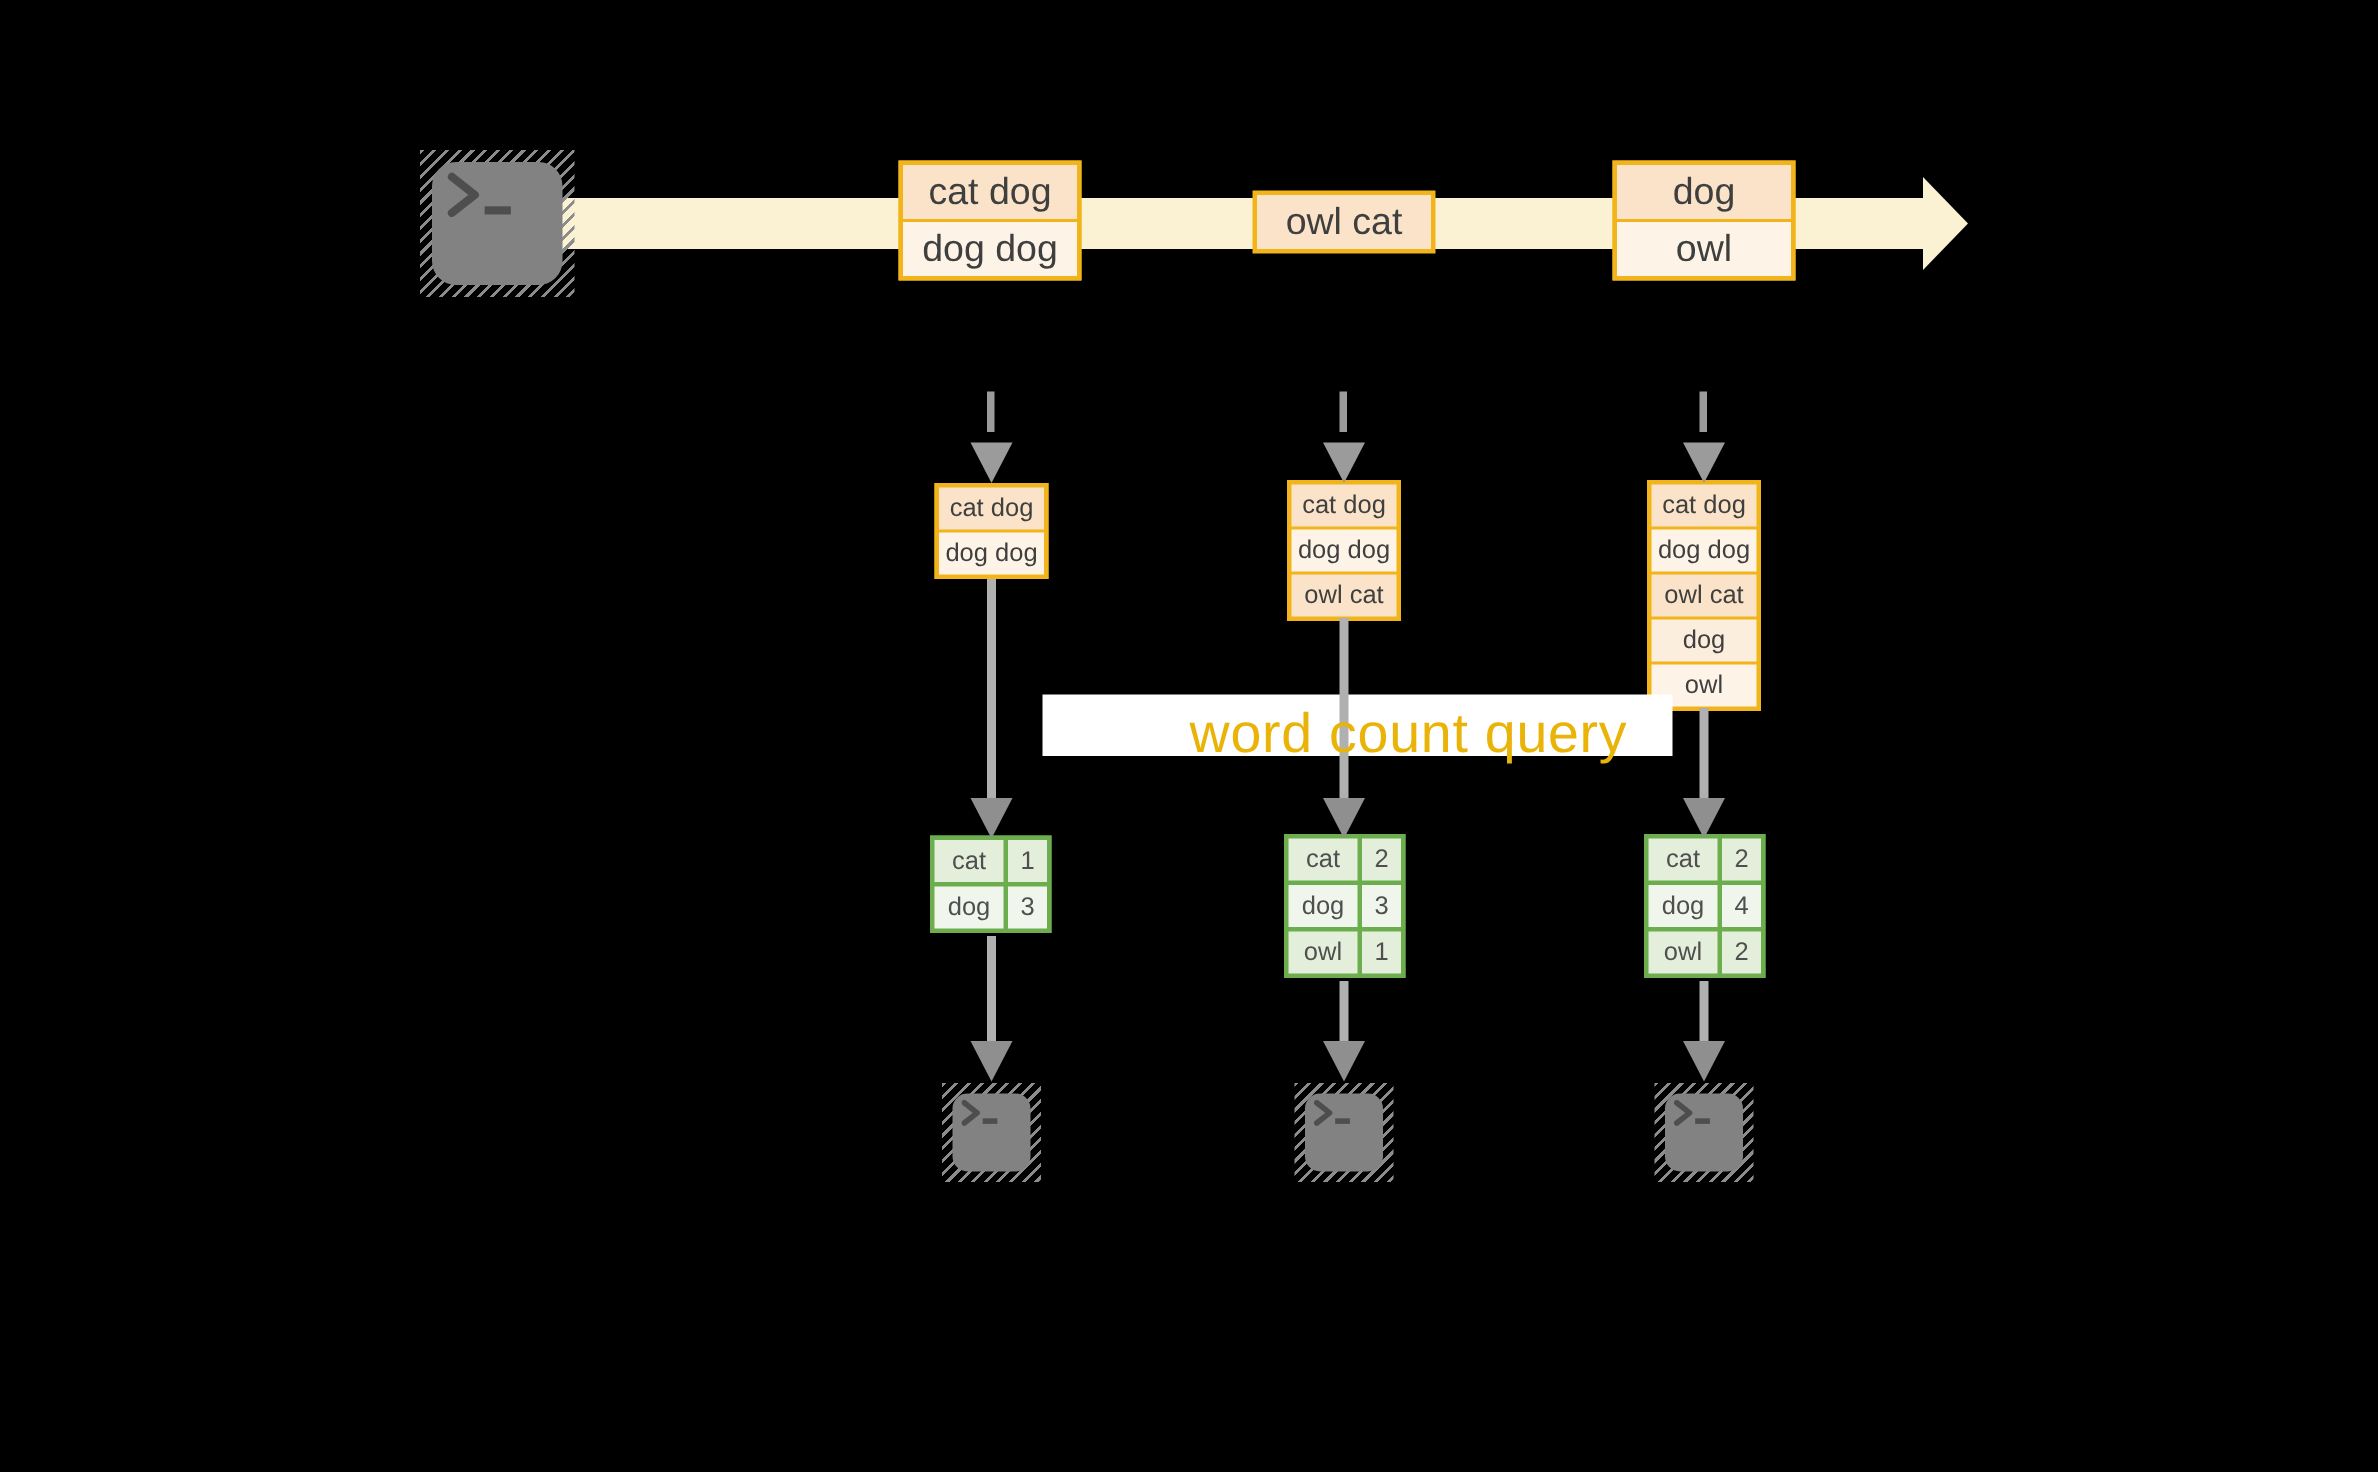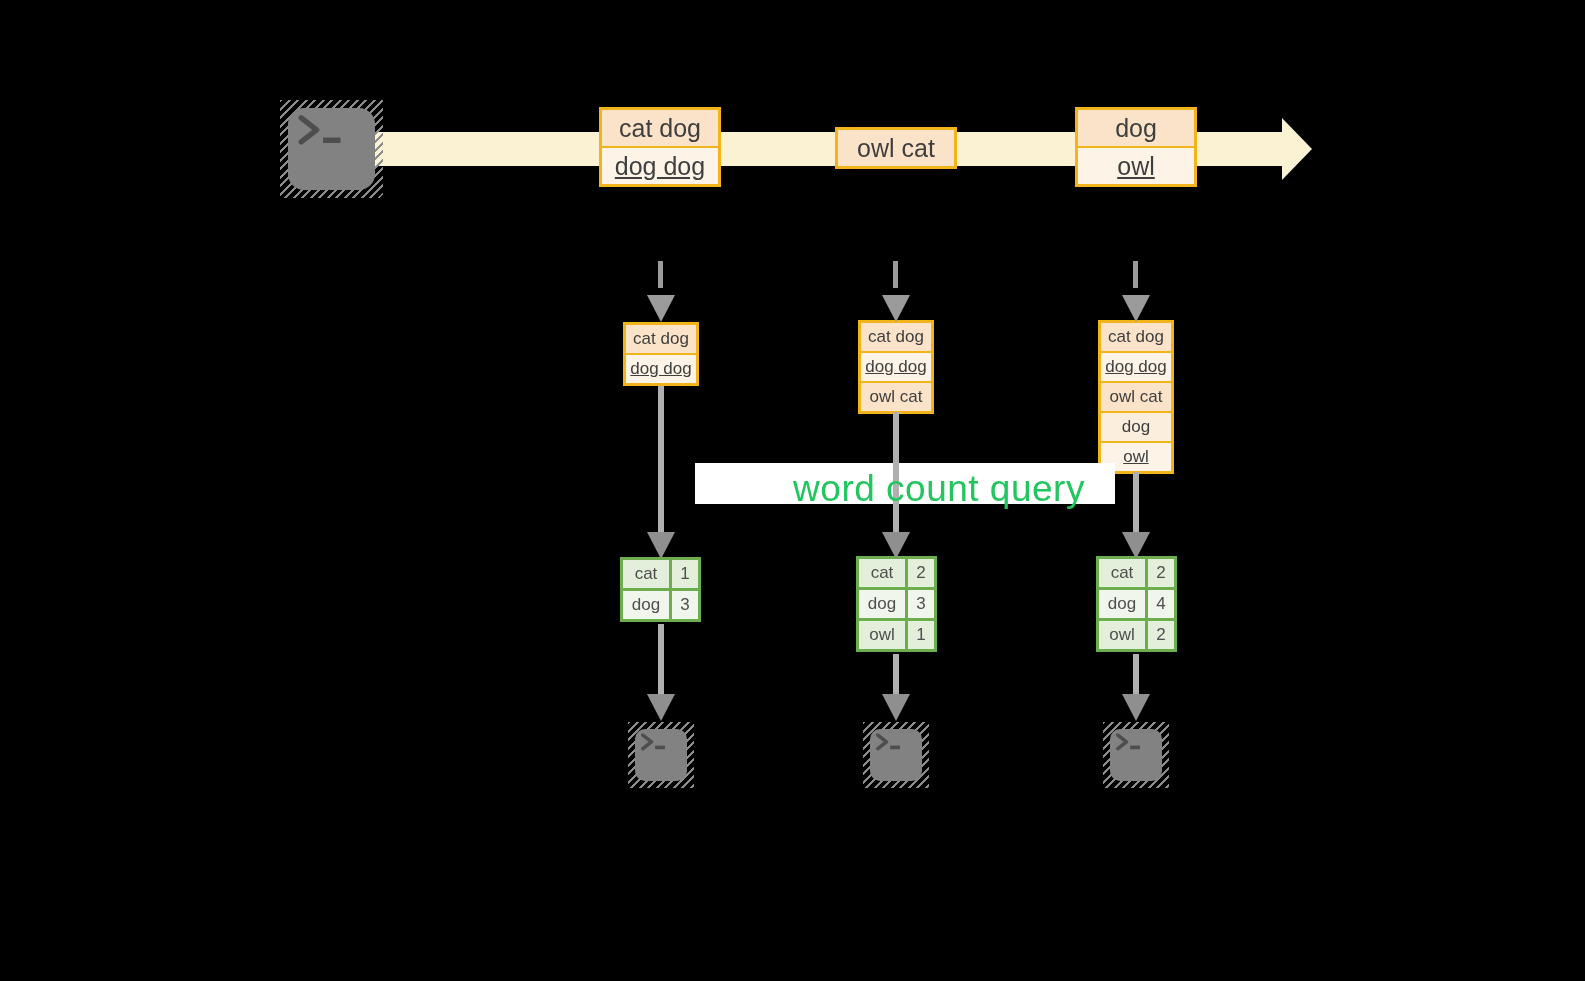--- a/index.html
+++ b/index.html
@@ -46,37 +46,37 @@
   .rec-box{
     position:absolute;background:var(--gold);border:3px solid var(--gold);
     display:flex;flex-direction:column;gap:2px;z-index:2;
   }
   .rec-cell{
     display:flex;align-items:center;justify-content:center;color:var(--ink);
   }
   .rec-big .rec-cell{width:116px;height:36px;font-size:25px;}
   .rec-small .rec-cell{width:70px;height:28px;font-size:17px;}
   .tone-dark{background:var(--peach);}
-  .tone-light{background:var(--cream);text-decoration:underline;}
+  .tone-light{background:var(--cream);}
   .tone-mid{background:var(--peach-mid);}
   
   .v-shaft{position:absolute;width:6px;background:var(--gray-arrow);z-index:3;}
   .v-dash{position:absolute;width:5px;height:27px;background:#9b9b9b;}
   .v-head{
     position:absolute;width:0;height:0;z-index:3;
     border-left:14px solid transparent;border-right:14px solid transparent;
     border-top:27px solid var(--gray-head);
   }
   .v-head-dash{border-top-color:#9b9b9b;}
   
   .label-bg{position:absolute;left:695px;top:463px;width:420px;height:41px;background:#fff;z-index:2;}
   .label-text{
     position:absolute;left:695px;top:468px;width:488px;height:41px;z-index:4;
     display:flex;align-items:center;justify-content:center;
-    font-size:37px;color:#22c55e;letter-spacing:0.5px;
+    font-size:37px;color:#eab308;letter-spacing:0.5px;
   }
   
   .count-table{
     position:absolute;background:var(--green);border:3px solid var(--green);
     display:grid;grid-template-columns:46px 26px;gap:3px;z-index:2;
   }
   .ct-cell{
     height:28px;display:flex;align-items:center;justify-content:center;
     font-size:17px;color:#4f4f4f;
   }

